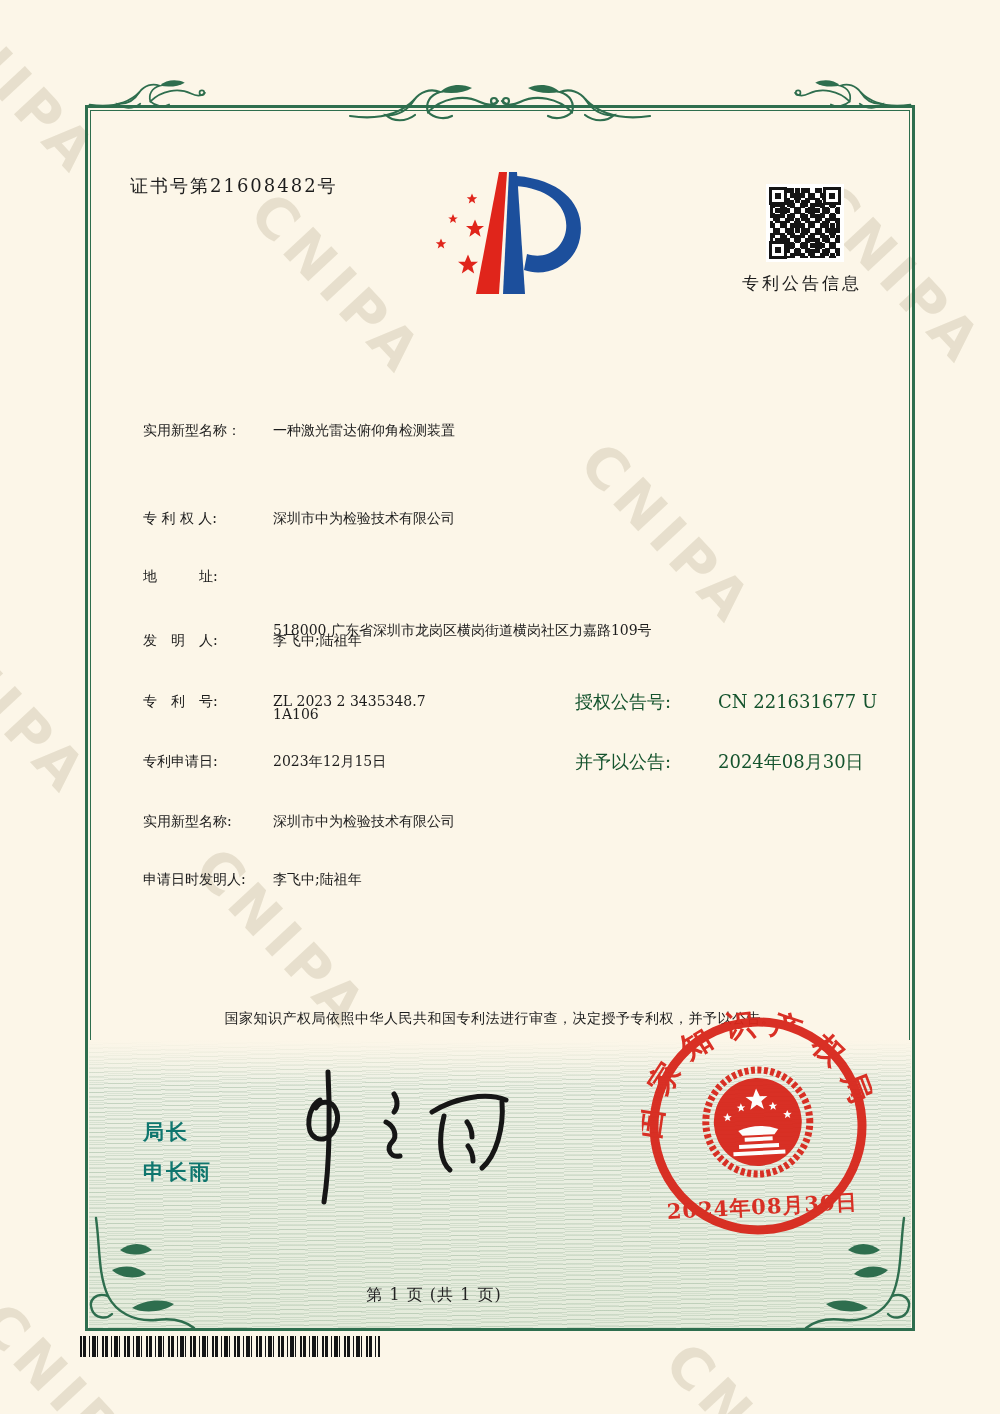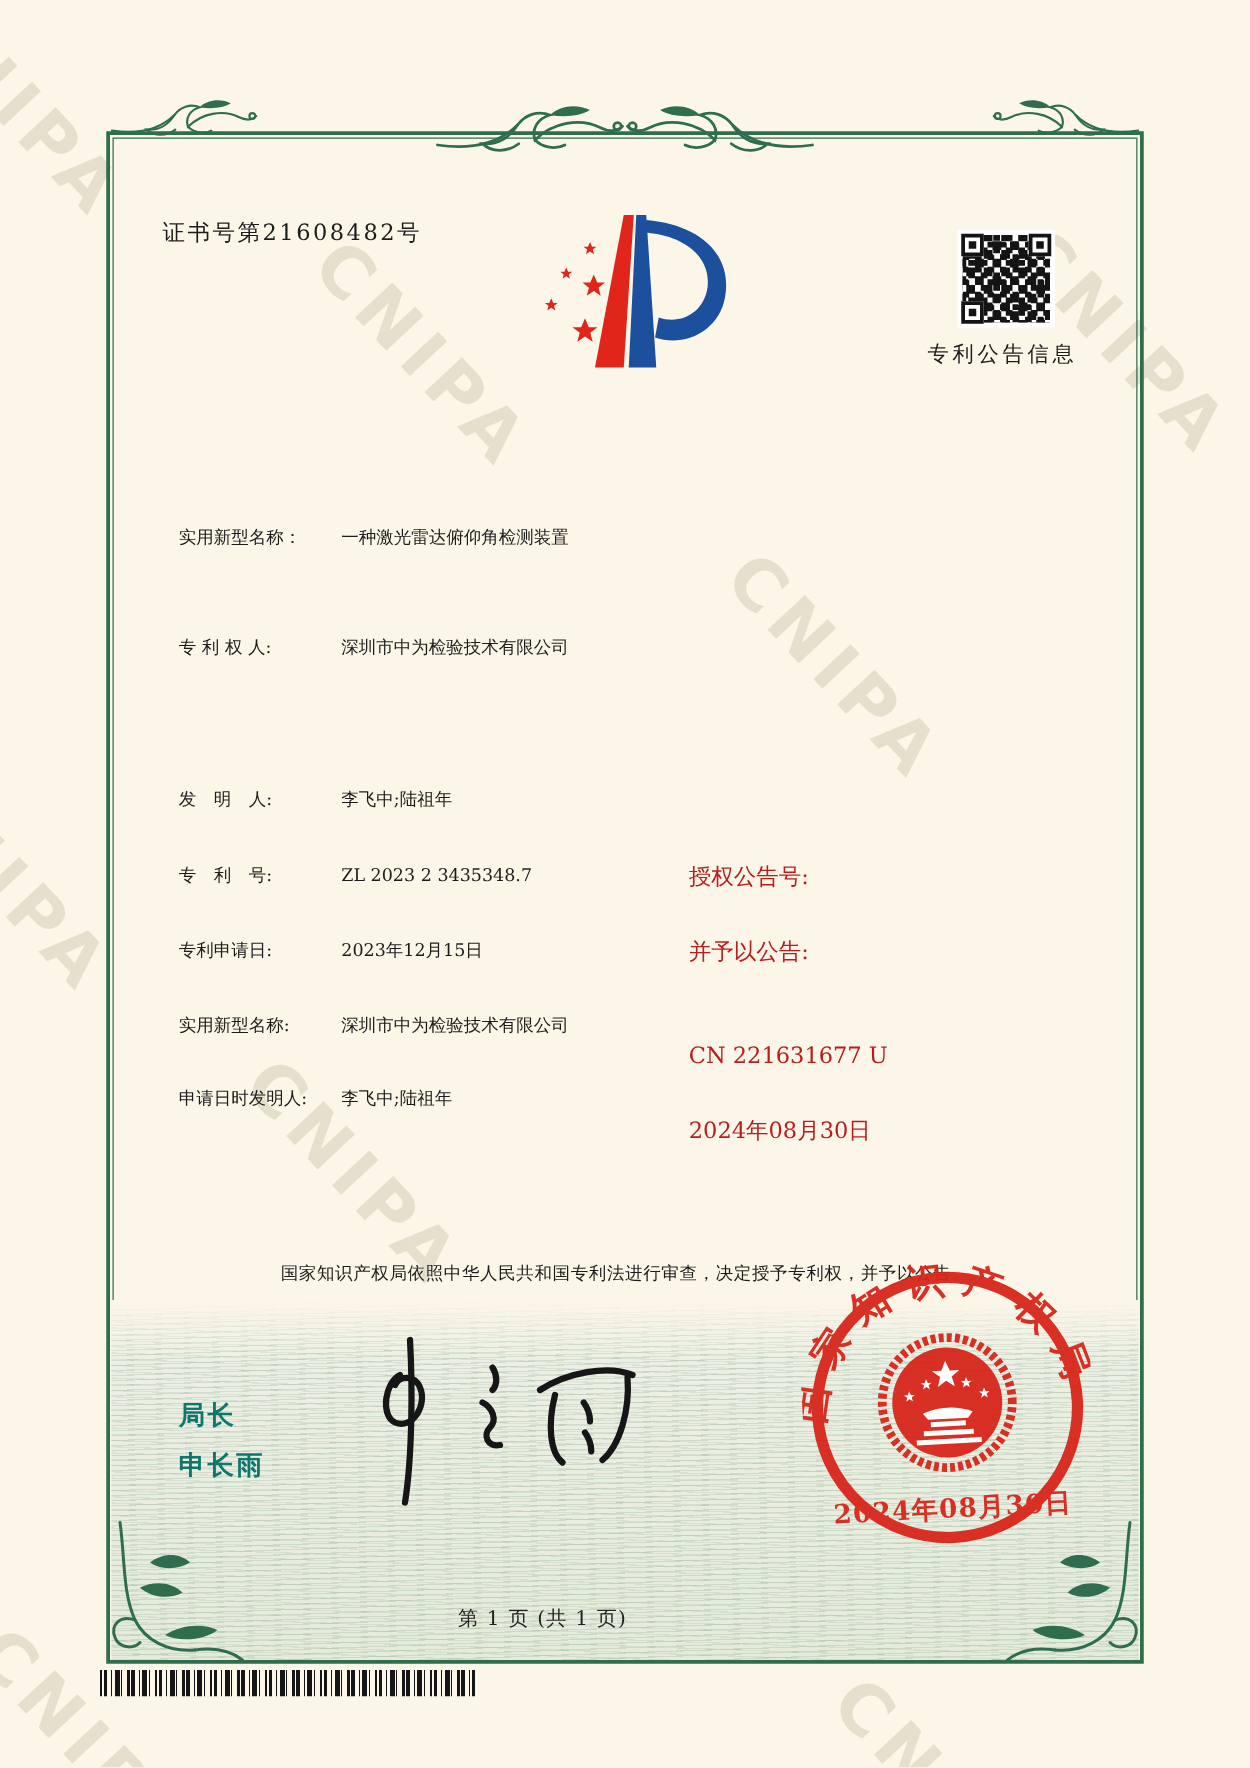--- a/index.html
+++ b/index.html
@@ -34,21 +34,21 @@
       background:
         repeating-conic-gradient(#141414 0% 25%, rgba(0,0,0,0) 0% 50%) 0px 0px/10px 10px,
         repeating-conic-gradient(#141414 0% 25%, rgba(0,0,0,0) 0% 50%) 3px 5px/14px 14px;}
   .qr-finder{position:absolute;width:18px;height:18px;border:3px solid #141414;background:#fff;box-sizing:border-box;}
   .qr-finder::after{content:"";position:absolute;inset:3px;background:#141414;}
   .qr-finder.tl{left:3px;top:3px;} .qr-finder.tr{right:3px;top:3px;} .qr-finder.bl{left:3px;bottom:3px;}
   .qr-label{position:absolute;left:742px;top:272px;width:130px;font-size:17px;letter-spacing:3px;color:#1c1c1c;}
 
   .row{position:absolute;left:143px;display:flex;font-size:14px;color:#1c1c1c;line-height:27px;white-space:pre;}
   .row .lbl{width:130px;flex:0 0 130px;}
-  .row2{position:absolute;left:551px;display:flex;font-size:18px;color:#b91c1c;line-height:27px;white-space:pre;flex-direction:column;}
+  .row2{position:absolute;left:575px;display:flex;font-size:18px;color:#14532d;line-height:27px;white-space:pre;}
   .row2 .lbl{width:143px;flex:0 0 143px;}
 
   .legal{position:absolute;left:100px;width:800px;text-align:center;font-size:14px;
          letter-spacing:0.5px;color:#1c1c1c;white-space:nowrap;margin-top:46px;}
 
   .signer{position:absolute;left:143px;font-family:"DejaVu Sans","Liberation Sans",sans-serif;
           font-weight:bold;font-size:21px;color:#0f766e;letter-spacing:2px;}
   .sig-svg{position:absolute;left:290px;top:1060px;}
 
   .seal-svg{position:absolute;left:642px;top:1010px;transform:rotate(-3deg);opacity:0.95;}
@@ -164,20 +164,27 @@
   <div class="row" style="top:417px">
     <span class="lbl">实用新型名称：</span>
     <span class="val">一种激光雷达俯仰角检测装置</span>
   </div>
 
   <div class="row" style="top:505px">
     <span class="lbl">专 利 权 人:</span>
     <span class="val">深圳市中为检验技术有限公司</span>
   </div>
 
+  <div class="row" style="top:563px">
+    <span class="lbl">地　　　址:</span>
+    <span class="val">
+      <div>518000 广东省深圳市龙岗区横岗街道横岗社区力嘉路109号</div>
+      <div style="line-height:32px">1A106</div>
+    </span>
+  </div>
 
   <div class="row" style="top:627px">
     <span class="lbl">发　明　人:</span>
     <span class="val">李飞中;陆祖年</span>
   </div>
 
   <div class="row" style="top:688px">
     <span class="lbl">专　利　号:</span>
     <span class="val">ZL 2023 2 3435348.7</span>
   </div>

